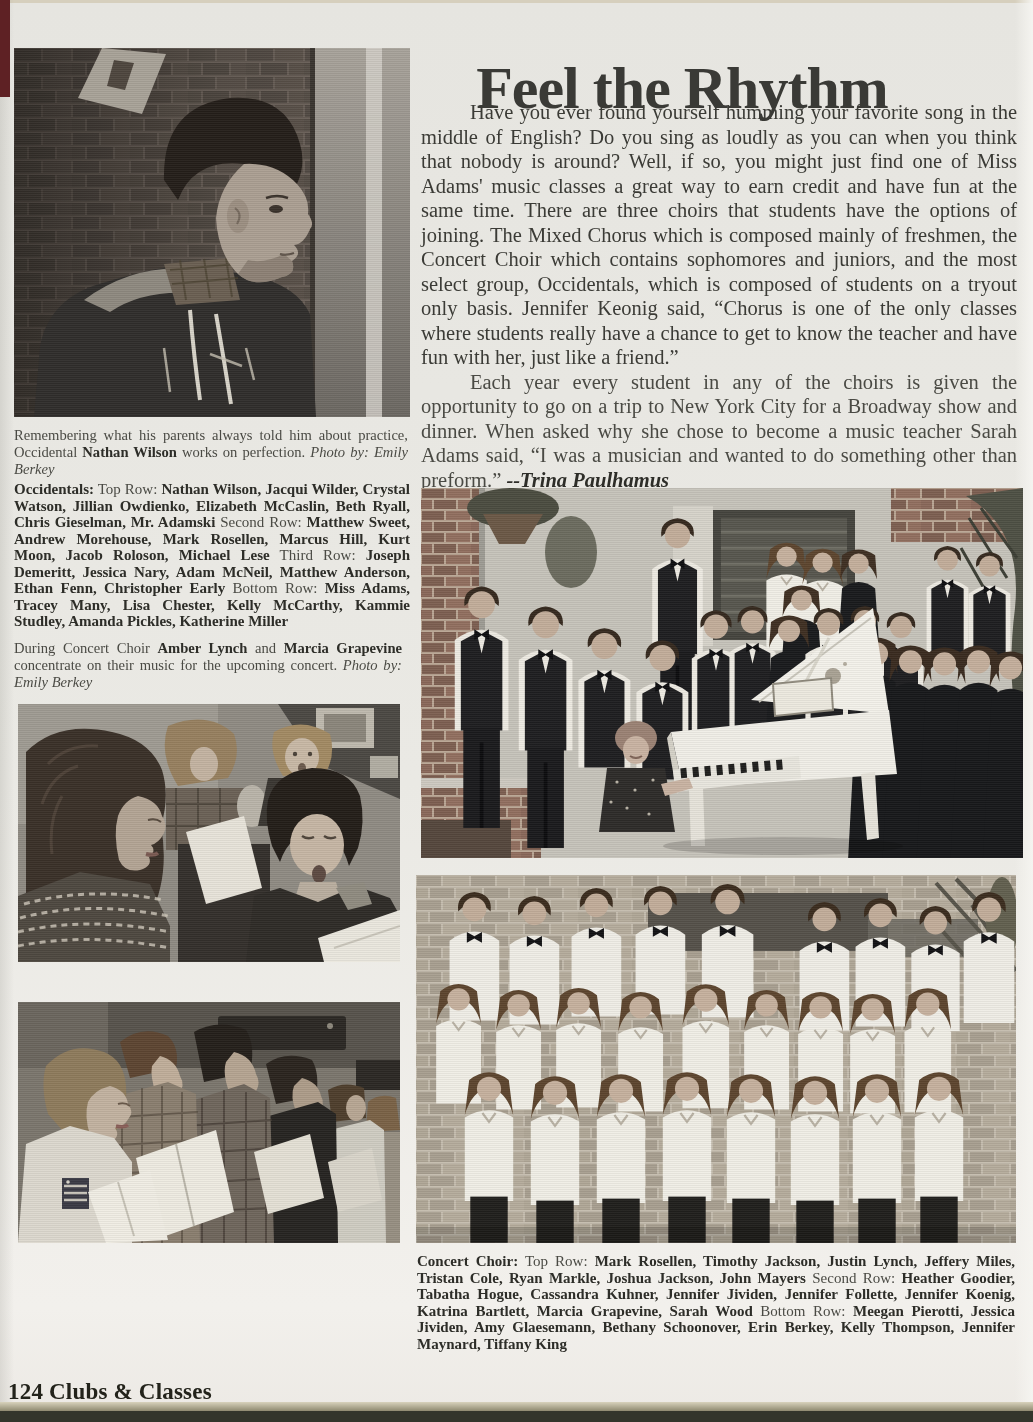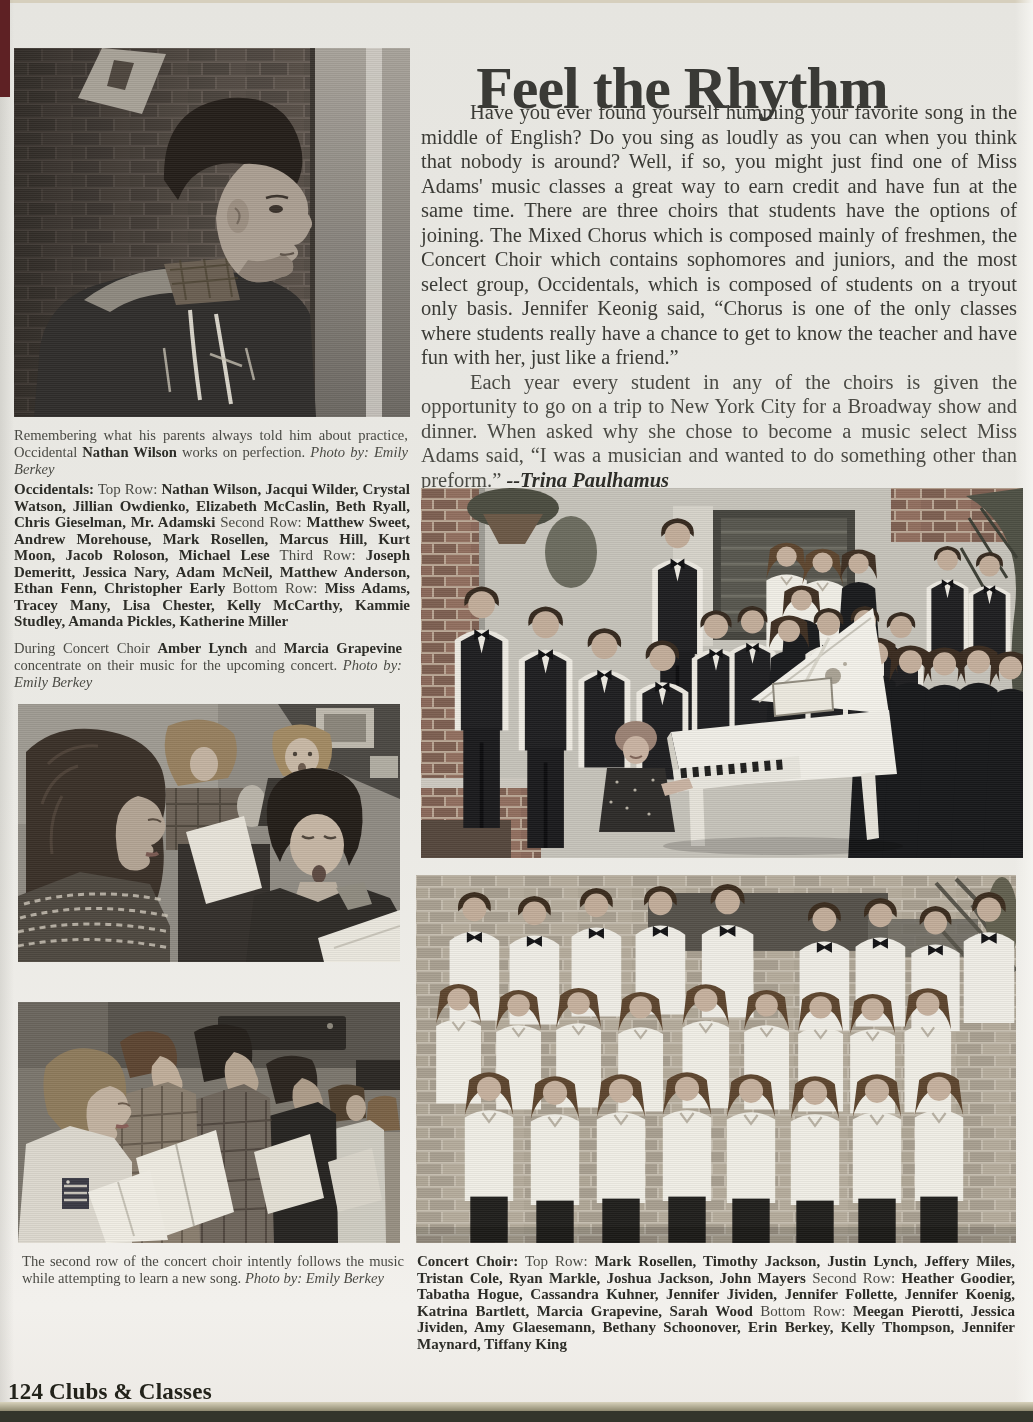--- a/index.html
+++ b/index.html
@@ -242,27 +242,26 @@
       <path d="M100,102 Q107,100 112,104" stroke="#6b5b4c" stroke-width="2" fill="none"></path>
       <polygon points="8,142 52,124 96,136 114,160 114,241 0,241" fill="#dcd8ce"></polygon>
       <rect x="44" y="176" width="27" height="31" fill="#3a3a44"></rect>
       <path d="M46,184 L69,184 M46,191 L69,191 M46,198 L69,198" stroke="#c8c4ba" stroke-width="2.5"></path>
       <circle cx="50" cy="180" r="1.8" fill="#d8d4ca"></circle>
       <polygon points="70,190 132,168 150,238 88,241" fill="#f0ede4"></polygon>
       <path d="M100,180 L116,234" stroke="#c5c1b5" stroke-width="2"></path>
     </svg>
   </div>
 
-  <div class="caption" style="left:22px; top:1253px; width:382px;"><span class="seg-p">The second row of the concert choir intently follows the music while attempting to learn a new song. </span><span class="seg-i">Photo by: Emily Berkey</span></div>
 
   <h1 class="title">Feel the Rhythm</h1>
 
   <div class="article-text">
     <p>Have you ever found yourself humming your favorite song in the middle of English?  Do you sing as loudly as you can when you think that nobody is around?  Well, if so, you might just find one of Miss Adams' music classes a great way to earn credit and have fun at the same time.  There are three choirs that students have the options of joining.  The Mixed Chorus which is composed mainly of freshmen, the Concert Choir which contains sophomores and juniors, and the most select group, Occidentals, which is composed of students on a tryout only basis.  Jennifer Keonig said, “Chorus is one of the only classes where students really have a chance to get to know the teacher and have fun with her, just like a friend.”</p>
-    <p><span class="seg-p">Each year every student in any of the choirs is given the opportunity to go on a trip to New York City for a Broadway show and dinner.  When asked why she chose to become a music select Miss Adams said, “I was a musician and wanted to do something other than preform.” </span><span class="seg-bi">--Trina Paulhamus</span></p>
+    <p><span class="seg-p">Each year every student in any of the choirs is given the opportunity to go on a trip to New York City for a Broadway show and dinner.  When asked why she chose to become a music teacher Sarah Adams said, “I was a musician and wanted to do something other than preform.” </span><span class="seg-bi">--Trina Paulhamus</span></p>
   </div>
 
   <div class="photo" style="left:421px; top:488px; width:602px; height:370px;">
     <svg viewBox="0 0 602 370">
       <defs>
         <pattern id="brick2" width="50" height="22" patternUnits="userSpaceOnUse">
           <rect width="50" height="22" fill="#b9a593"></rect>
           <rect x="1" y="1" width="22" height="9" fill="#7d5f51"></rect>
           <rect x="25" y="1" width="24" height="9" fill="#916f5f"></rect>
           <rect x="-11" y="12" width="22" height="9" fill="#8a685a"></rect>

